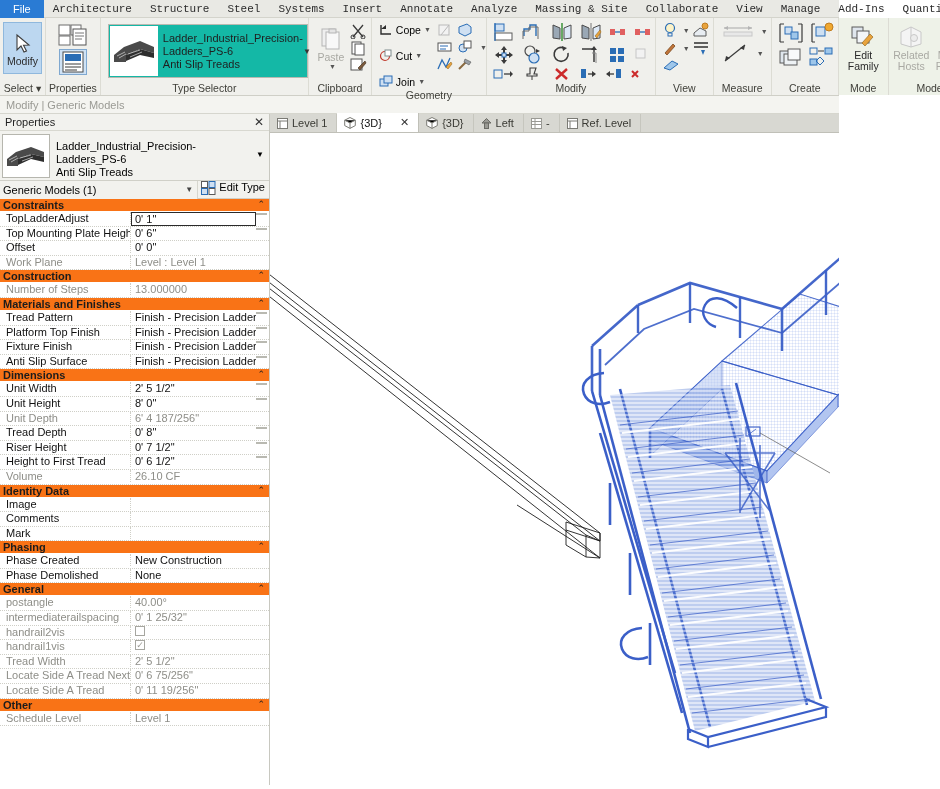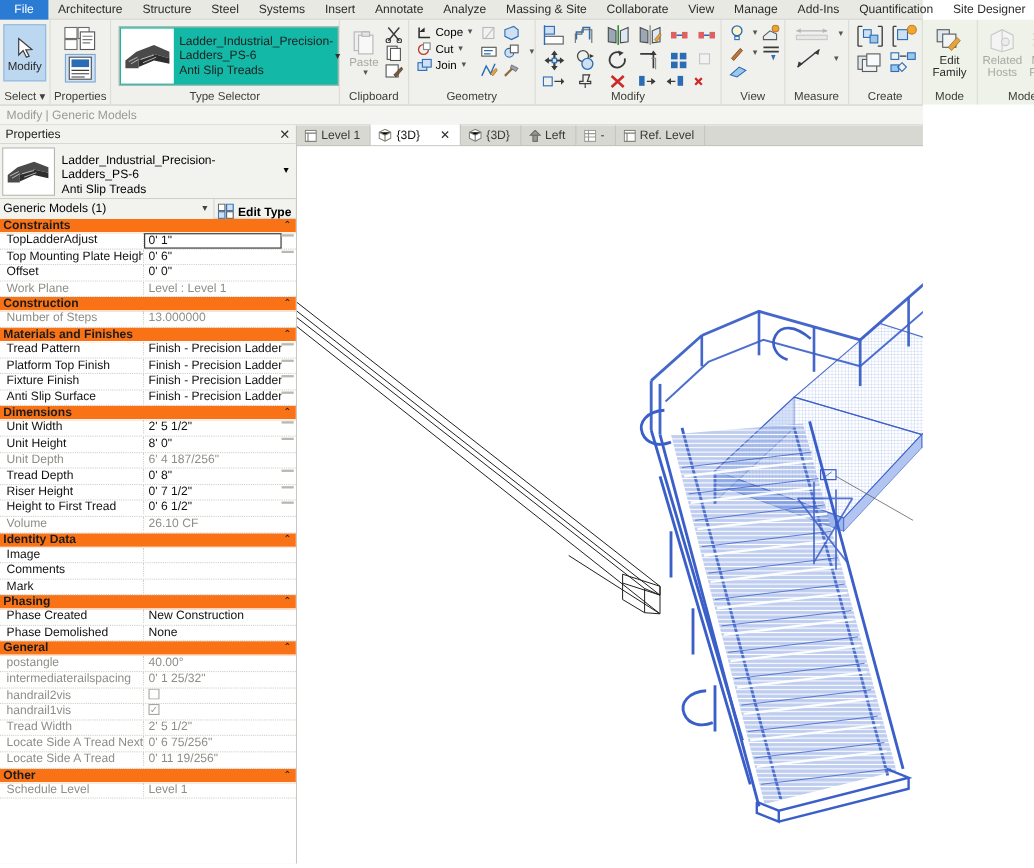--- a/index.html
+++ b/index.html
@@ -20,21 +20,21 @@
     border-bottom: 1px solid #d4d4cc;
     font-size: 11px;
   }
   .menu-file {
     background: #2a7bd4; color: #fff;
     height: 18px; line-height: 18px;
     padding: 0 13px; font-size: 11px;
   }
   .menu-item {
     height: 18px; line-height: 18px;
-    padding: 0 9px; color: #2b2b2b; white-space: nowrap;
+    padding: 0 9px; color: #2b2b2b; white-space: nowrap; font-family: Liberation Mono, monospace;
   }
 
   
   .ribbon {
     position: relative;
     height: 78px; background: #f0f0ec;
     border-bottom: 1px solid #cfcfc7;
     display: flex; align-items: stretch;
   }
   .panel {
@@ -121,24 +121,23 @@
     display: flex; align-items: center; height: 18px;
     border-bottom: 1px solid #cfcfc7;
   }
   .ps-combo {
     flex: 1; height: 18px; display: flex; align-items: center;
     background: #f2f2ee; padding-left: 3px; gap: 22px;
   }
   .ps-combo .val { flex: 1; font-size: 11px; }
   .ps-combo .arrow { width: 16px; text-align:center; font-size: 8px; color:#444; }
   .ps-edittype {
-    display: flex; align-items: flex-end; gap: 3px;
+    display: flex; align-items: flex-start; gap: 3px;
     padding: 0 4px 0 3px; font-size: 11px; height: 18px;
     border-left: 1px solid #d6d6ce;
-    font-weight: bold;
   }
 
   .props-grid { flex: 1; overflow: hidden; background: #fff; }
   .grp {
     display: flex; justify-content: space-between;
     height: 13px; background: #f97316; padding: 0 4px 0 3px;
     font-size: 11px; font-weight: bold; color: #1c1c1c;
     border-bottom: 1px solid #fff;
   }
   .grp .chev { font-size: 9px; font-weight: normal; }
@@ -306,21 +305,21 @@
                 <path d="M8 10 L15 3 L16 5 L10 12 Z" fill="#7c5a3b" stroke="#4a3a28" stroke-width="0.7"></path>
               </svg>
           </span>
         </div>
       </div>
       <div class="panel-title">Clipboard</div>
     </div>
 
     <div class="panel" style="width:115px">
       <div class="panel-body" style="padding-left:2px">
-        <div class="col" style="gap:0">
+        <div class="col" style="gap:11px">
           <div class="smallbtn">
             <span class="iconbox">
               <svg width="14" height="13" viewBox="0 0 14 13">
                   <path d="M2 2 L2 11 L12 11" stroke="#2c2c2c" stroke-width="1.4" fill="none"></path>
                   <path d="M2 6 L7 2 L7 6 Z" fill="#2c2c2c"></path>
                 </svg>
             </span>
             <span class="lbl">Cope</span>
             <span class="caret">▼</span>
           </div>

